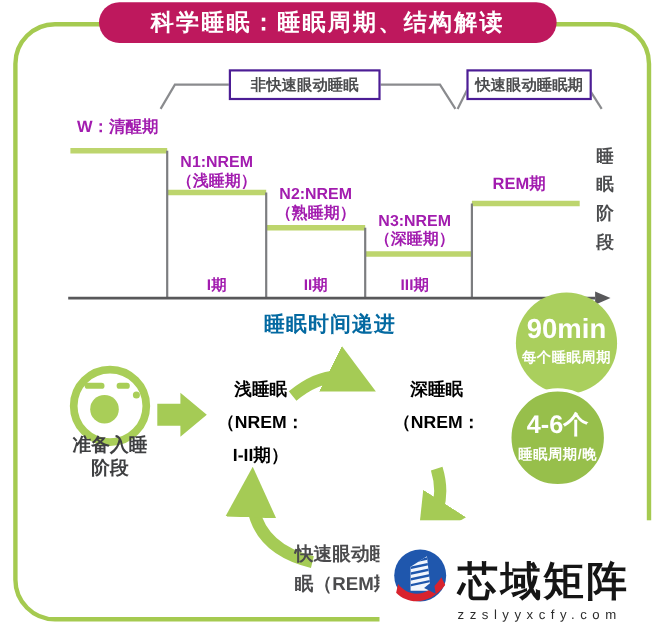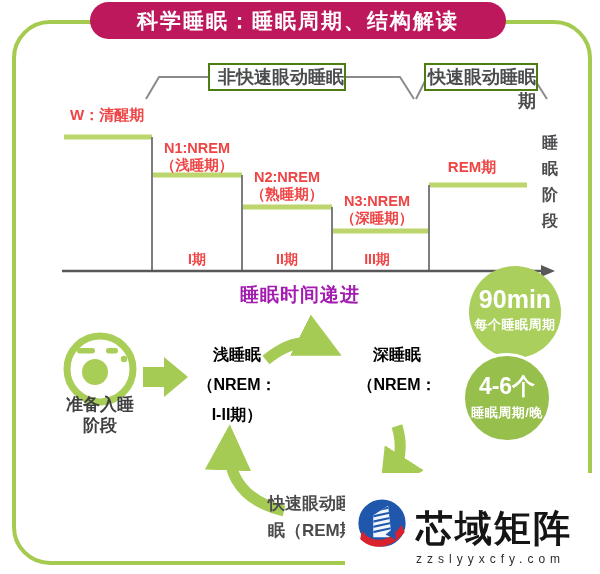--- a/index.html
+++ b/index.html
@@ -13,36 +13,36 @@
   #card-border{left:12px;top:20px;width:572px;height:537px;border:4px solid #a5ca50;border-radius:38px;}
 
   
   #banner{left:90px;top:2px;width:416px;height:37px;background:#be185d;border-radius:19px;
           color:#fff;font-size:21px;font-weight:bold;letter-spacing:2px;line-height:37px;text-align:center;z-index:4;}
 
   
   #chart-svg{left:0;top:0;width:600px;height:574px;z-index:1;pointer-events:none;}
 
   
-  .bracket-box{border:2px solid #4d7c0f;background:#fff;color:#4b4c4e;font-weight:bold;
-               font-size:18px;text-align:right;line-height:24px;z-index:3;}
+  .bracket-box{border:2px solid #4c1d95;background:#fff;color:#4b4c4e;font-weight:bold;
+               font-size:14px;text-align:center;line-height:24px;z-index:3;}
   #bracket-nrem{left:208px;top:63px;width:134px;height:24px;}
   #bracket-rem{left:424px;top:63px;width:110px;height:24px;}
 
-  .lbl{color:#ef4444;font-weight:bold;z-index:2;white-space:nowrap;}
+  .lbl{color:#a21caf;font-weight:bold;z-index:2;white-space:nowrap;}
   .stage-lbl{font-size:14.5px;line-height:17px;white-space:pre-line;}
   #w-label{left:70px;top:106px;font-size:15px;}
   #n1-label{left:197px;top:140px;}
   #n2-label{left:287px;top:169px;}
   #n3-label{left:377px;top:193px;}
   #rem-label{left:472px;top:158px;font-size:15px;}
   #prep-note{left:56px;top:203px;font-size:15px;}
   .col-lbl{top:251px;font-size:14px;}
   #col1{left:197px;} #col2{left:287px;} #col3{left:377px;}
-  #x-axis-label{left:300px;top:282px;font-size:19px;color:#a21caf;letter-spacing:1px;}
+  #x-axis-label{left:300px;top:282px;font-size:19px;color:#0369a1;letter-spacing:1px;}
   #y-axis-label{left:539px;top:130px;width:22px;font-size:16px;line-height:26px;
                 word-break:break-all;white-space:normal;text-align:center;color:#4b4c4e;}
 
   
   #prep-stage-label{left:100px;top:394px;font-size:17px;line-height:21px;color:#3e3f41;white-space:pre-line;}
   .cycle-block{font-size:16px;line-height:30px;color:#000000;font-weight:bold;z-index:2;}
   #light-sleep-label{left:237px;top:340px;}
   #deep-sleep-label{left:397px;top:340px;}
   #rem-sleep-label{left:268px;top:490px;font-size:17px;line-height:27px;color:#4b4b4d;font-weight:bold;z-index:2;white-space:pre-line;}
 

